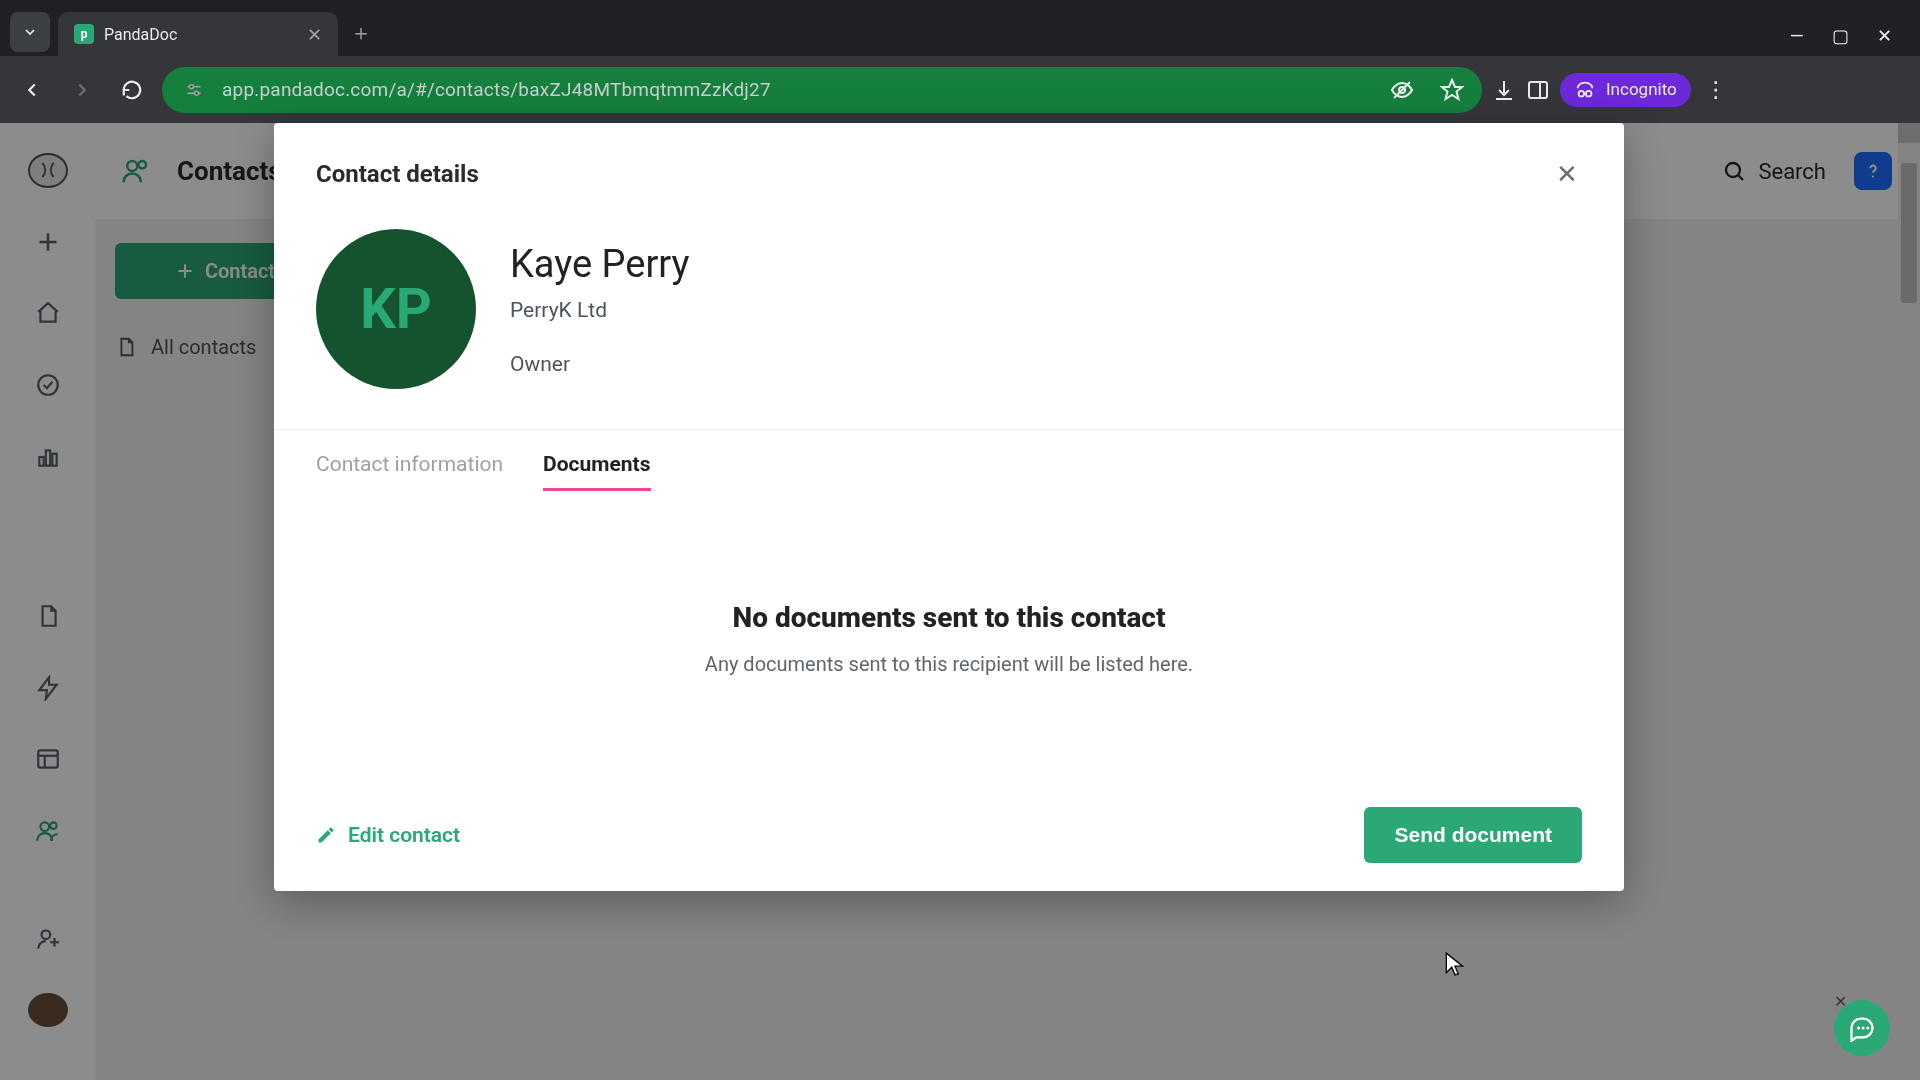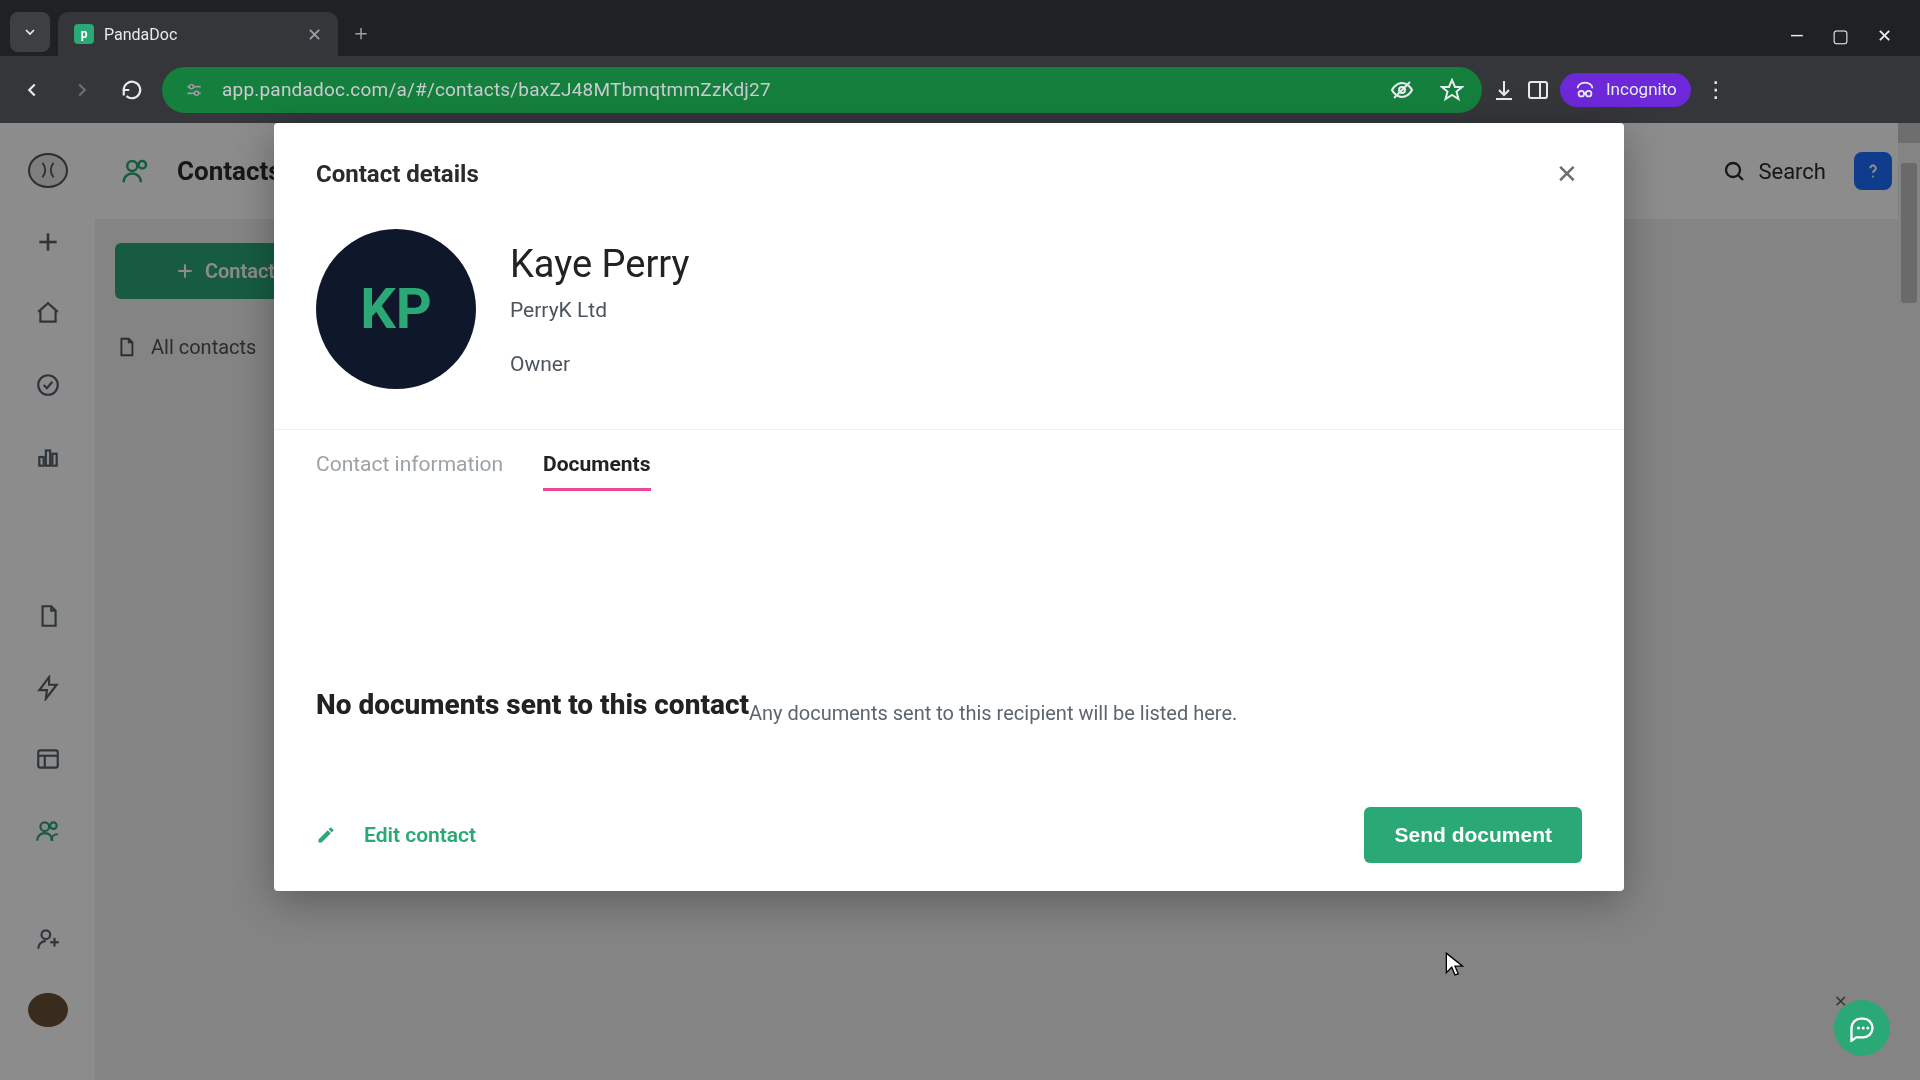--- a/index.html
+++ b/index.html
@@ -54,33 +54,33 @@
 
   .chat-bubble { position:absolute; right:30px; bottom:24px; width:56px; height:56px; border-radius:50%; background:#2aa876; display:flex; align-items:center; justify-content:center; color:#fff;}
   .chat-close { position:absolute; right:64px; bottom:66px; width:22px; height:22px; color:#333;}
 
   
   .modal { position:absolute; top:0; left:274px; width:1350px; height:768px; background:#ffffff; border-radius:4px; box-shadow:0 10px 40px rgba(0,0,0,.3); padding:36px 42px 28px; display:flex; flex-direction:column;}
   .modal-title-row { display:flex; align-items:center;}
   .modal-title { font-size:24px; font-weight:700; color:#2b2b2b;}
   .modal-close { margin-left:auto; width:30px; height:30px; color:#6b6f74; font-size:26px; display:flex; align-items:center; justify-content:center;}
   .contact-head { display:flex; align-items:center; gap:34px; margin-top:40px;}
-  .avatar-big { width:160px; height:160px; border-radius:50%; background:#0f172a; display:flex; align-items:center; justify-content:center; color:#2aa876; font-size:56px; font-weight:700;}
+  .avatar-big { width:160px; height:160px; border-radius:50%; background:#14532d; display:flex; align-items:center; justify-content:center; color:#2aa876; font-size:56px; font-weight:700;}
   .contact-name { font-size:38px; font-weight:400; color:#222;}
   .contact-company { font-size:21px; color:#4c555d; margin-top:12px;}
   .contact-role { font-size:21px; color:#4c555d; margin-top:30px;}
   .divider { height:1px; background:#eceef0; margin:40px -42px 0;}
   .tabs { display:flex; gap:40px; margin-top:22px;}
   .tab-item { font-size:21px; color:#9aa2a8; padding-bottom:12px; cursor:pointer;}
   .tab-item.active { color:#222; font-weight:700; border-bottom:3px solid #ec4899;}
-  .empty-state { flex:1; display:flex; flex-direction:row; align-items:center; justify-content:flex-start; padding-top:110px;text-align:right;}
+  .empty-state { flex:1; display:flex; flex-direction:column; align-items:center; justify-content:flex-start; padding-top:110px;text-align:right;}
   .empty-title { font-size:28px; font-weight:800; color:#222;}
   .empty-sub { font-size:20px; color:#5e666d; margin-top:18px;}
   .modal-footer { display:flex; align-items:center; margin-top:auto;}
-  .edit-link { display:flex; align-items:center; gap:28px; color:#2aa876; font-size:21px; font-weight:600;}
+  .edit-link { display:flex; align-items:center; gap:12px; color:#2aa876; font-size:21px; font-weight:600;}
   .send-btn { margin-left:auto; background:#2aa876; color:#fff; font-size:21px; font-weight:700; padding:16px 30px; border-radius:6px; border:none;}
   .cursor { position:absolute; width:26px; height:26px; pointer-events:none;}
 
   svg { display:block; }
 </style>
 </head>
 <body>
 
 <div class="browser-chrome">
   <div class="tab-strip">

